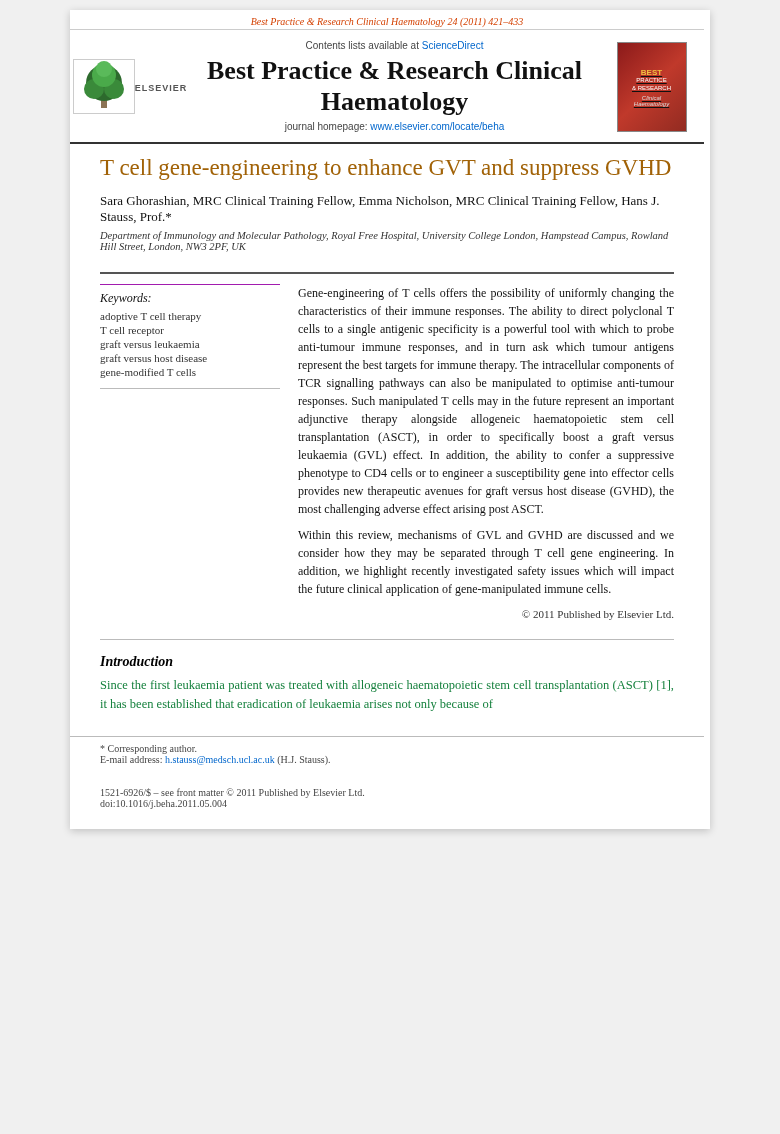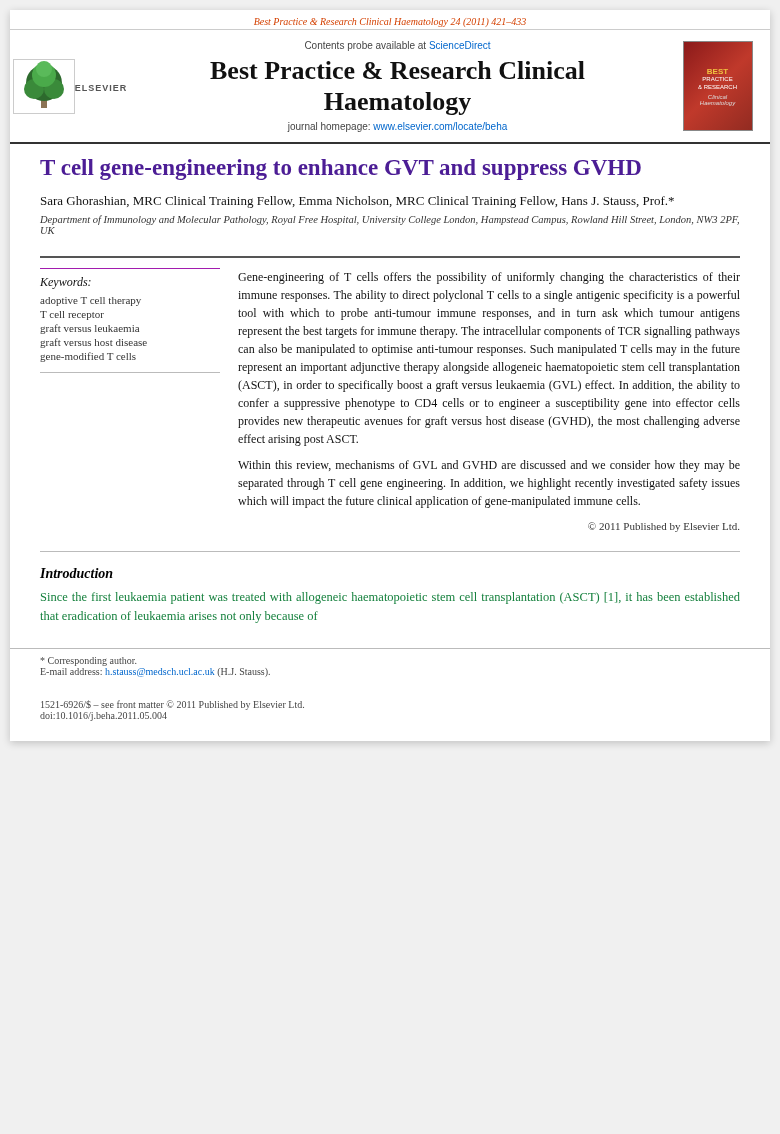--- a/index.html
+++ b/index.html
@@ -5,23 +5,23 @@
     * { margin: 0; padding: 0; box-sizing: border-box; }
     body {
       background: #f0f0f0;
       display: flex;
       justify-content: center;
       align-items: flex-start;
       font-family: "Times New Roman", Times, serif;
       padding: 10px;
     }
     .page {
-      width: 760px;
+      width: 640px;
       background: #fff;
-      padding: 0 0 20px 0;
+      padding: 0 6px 20px 0;
       box-shadow: 0 2px 8px rgba(0,0,0,0.2);
       font-size: 13px;
       color: #111;
     }
     
     .top-bar {
       background: #fff;
       text-align: center;
       padding: 6px 0 2px 0;
       font-size: 10px;
@@ -87,21 +87,22 @@
       color: #444;
       text-align: center;
       font-family: Arial, sans-serif;
     }
     .journal-cover {
       width: 75px;
       flex-shrink: 0;
       display: flex;
       flex-direction: column;
       align-items: center;
-      justify-content: center;
+      justify-content: flex-end;
+      text-decoration: underline;
     }
     .cover-box {
       width: 70px;
       height: 90px;
       background: linear-gradient(135deg, #8b1a1a 0%, #c0392b 50%, #922b21 100%);
       border: 1px solid #888;
       display: flex;
       flex-direction: column;
       align-items: center;
       justify-content: center;
@@ -125,22 +126,22 @@
     .article-content {
       padding: 10px 30px 10px 30px;
     }
     .article-number {
       font-size: 13px;
       color: #555;
       margin-bottom: 4px;
     }
     .article-title {
       font-size: 23px;
-      font-weight: bold;
-      color: #4c1d95;
+      font-weight: normal;
+      color: #a16207;
       line-height: 1.25;
       margin-bottom: 10px;
     }
     .article-authors {
       font-size: 13px;
       color: #111;
       margin-bottom: 5px;
     }
     .article-affiliations {
       font-size: 10.5px;
@@ -258,21 +259,21 @@
           <ellipse cx="40" cy="28" rx="10" ry="10" fill="#3a8a3a"></ellipse>
           <ellipse cx="30" cy="14" rx="12" ry="12" fill="#4aaa4a"></ellipse>
           <ellipse cx="30" cy="8" rx="8" ry="8" fill="#5aba5a"></ellipse>
         </svg>
       </div>
       <div class="elsevier-text">ELSEVIER</div>
     </div>
 
     <div class="journal-title-block">
       <div class="contents-line">
-        <span>Contents probe available at </span><span style="color:#0066cc; cursor:pointer;">ScienceDirect</span>
+        <span>Contents lists available at </span><span style="color:#0066cc; cursor:pointer;">ScienceDirect</span>
       </div>
       <div class="journal-title">
         <span>Best Practice &amp; Research Clinical</span><br>
         <span>Haematology</span>
       </div>
       <div class="journal-homepage">
         <span>journal homepage: </span><span style="color:#0066cc; cursor:pointer;">www.elsevier.com/locate/beha</span>
       </div>
     </div>
 

